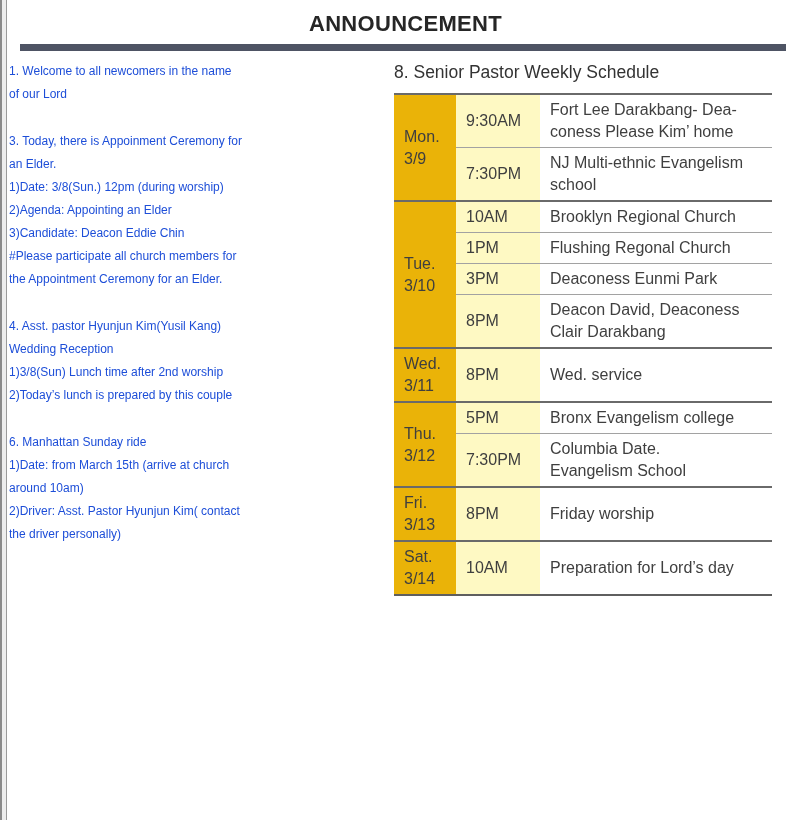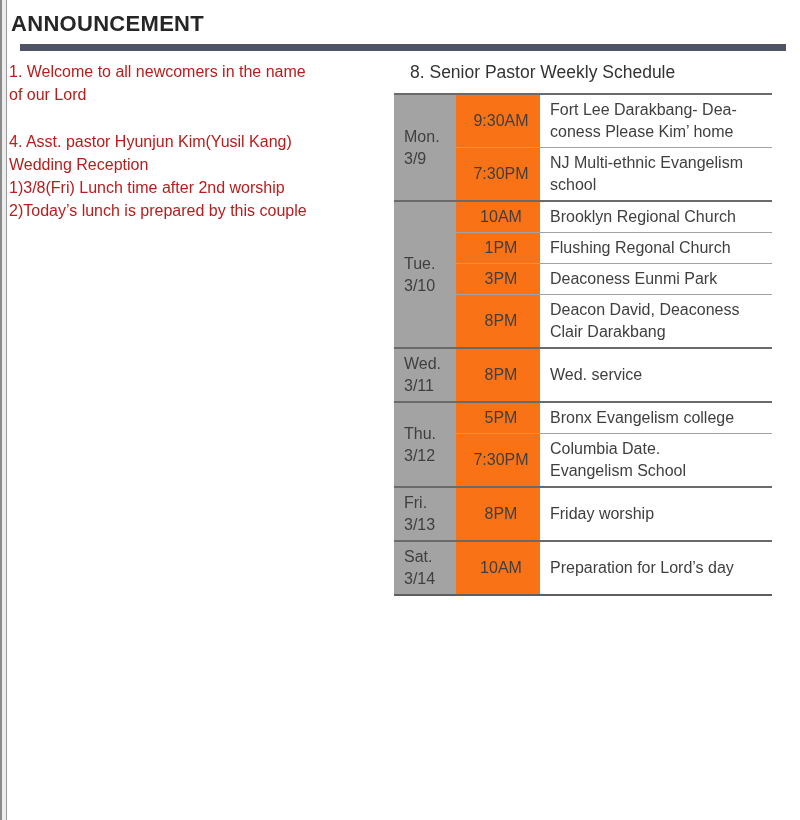--- a/index.html
+++ b/index.html
@@ -14,21 +14,21 @@
     overflow: hidden;
   }
   .left-edge {
     position: absolute;
     left: 0; top: 0;
     width: 7px; height: 820px;
     background: #ededed;
     border-left: 2px solid #8a8a8a;
     border-right: 1px solid #9a9a9a;
   }
-  .header { padding: 11px 0 0 11px; }
+  .header { padding: 11px 0 0 11px; text-align: center; }
   .page-title {
     font-size: 22px;
     font-weight: bold;
     color: #262626;
     letter-spacing: 0.3px;
     line-height: 26px;
   }
   .title-bar {
     margin: 7px 0 0 9px;
     width: 766px;
@@ -36,76 +36,88 @@
     background: #4e5464;
   }
   .columns {
     display: flex;
     align-items: flex-start;
     padding: 9px 0 0 9px;
   }
   .col-left { width: 385px; padding-right: 4px; }
   .col-right { width: 382px; }
   .ann-item {
-    font-size: 16px;
+    font-size: 12px;
     line-height: 23px;
-    color: #b91c1c;
+    color: #1d4ed8;
     white-space: pre-line;
     margin-bottom: 24px;
   }
   .ann-item:last-child { margin-bottom: 0; }
   .schedule-title {
     font-size: 17.5px;
     font-weight: normal;
     color: #333333;
     line-height: 23px;
-    margin: 1px 0 9px 16px;
+    margin: 1px 0 9px 0;
   }
   table.schedule {
     border-collapse: collapse;
     width: 378px;
     table-layout: fixed;
     border-bottom: 2px solid #5f5f5f;
   }
   col.c-day  { width: 62px; }
   col.c-time { width: 84px; }
   col.c-desc { width: 232px; }
   td {
     font-size: 16px;
     line-height: 22px;
     color: #3f3f3f;
     vertical-align: middle;
     white-space: pre-line;
     padding: 4px 4px 4px 10px;
   }
-  td.time { background: #f97316; text-align: center; }
-  td.day  { background: #a3a3a3; }
+  td.time { background: #fef9c3; }
+  td.day  { background: #eab308; }
   tr.grp > td { border-top: 2px solid #6a6a6a; }
   tr.sub > td { border-top: 1px solid #a2a2a2; }
 </style>
 </head>
 <body>
 
 <div class="page">
   <div class="left-edge"></div>
 
   <div class="header">
     <div class="page-title">ANNOUNCEMENT</div>
     <div class="title-bar"></div>
   </div>
 
   <div class="columns">
 
     <div class="col-left">
       <p class="ann-item">1. Welcome to all newcomers in the name
 of our Lord</p>
+      <p class="ann-item">3. Today, there is Appoinment Ceremony for
+an Elder.
+1)Date: 3/8(Sun.) 12pm (during worship)
+2)Agenda: Appointing an Elder
+3)Candidate: Deacon Eddie Chin
+#Please participate all church members for
+the Appointment Ceremony for an Elder.</p>
       <p class="ann-item">4. Asst. pastor Hyunjun Kim(Yusil Kang)
 Wedding Reception
-1)3/8(Fri) Lunch time after 2nd worship
+1)3/8(Sun) Lunch time after 2nd worship
 2)Today’s lunch is prepared by this couple</p>
+      <p class="ann-item">6. Manhattan Sunday ride
+1)Date: from March 15th (arrive at church
+around 10am)
+2)Driver: Asst. Pastor Hyunjun Kim( contact
+the driver personally)</p>
     </div>
 
     <div class="col-right">
       <div class="schedule-title">8. Senior Pastor Weekly Schedule</div>
 
       <table class="schedule">
         <colgroup>
           <col class="c-day">
             <col class="c-time">
             <col class="c-desc">

